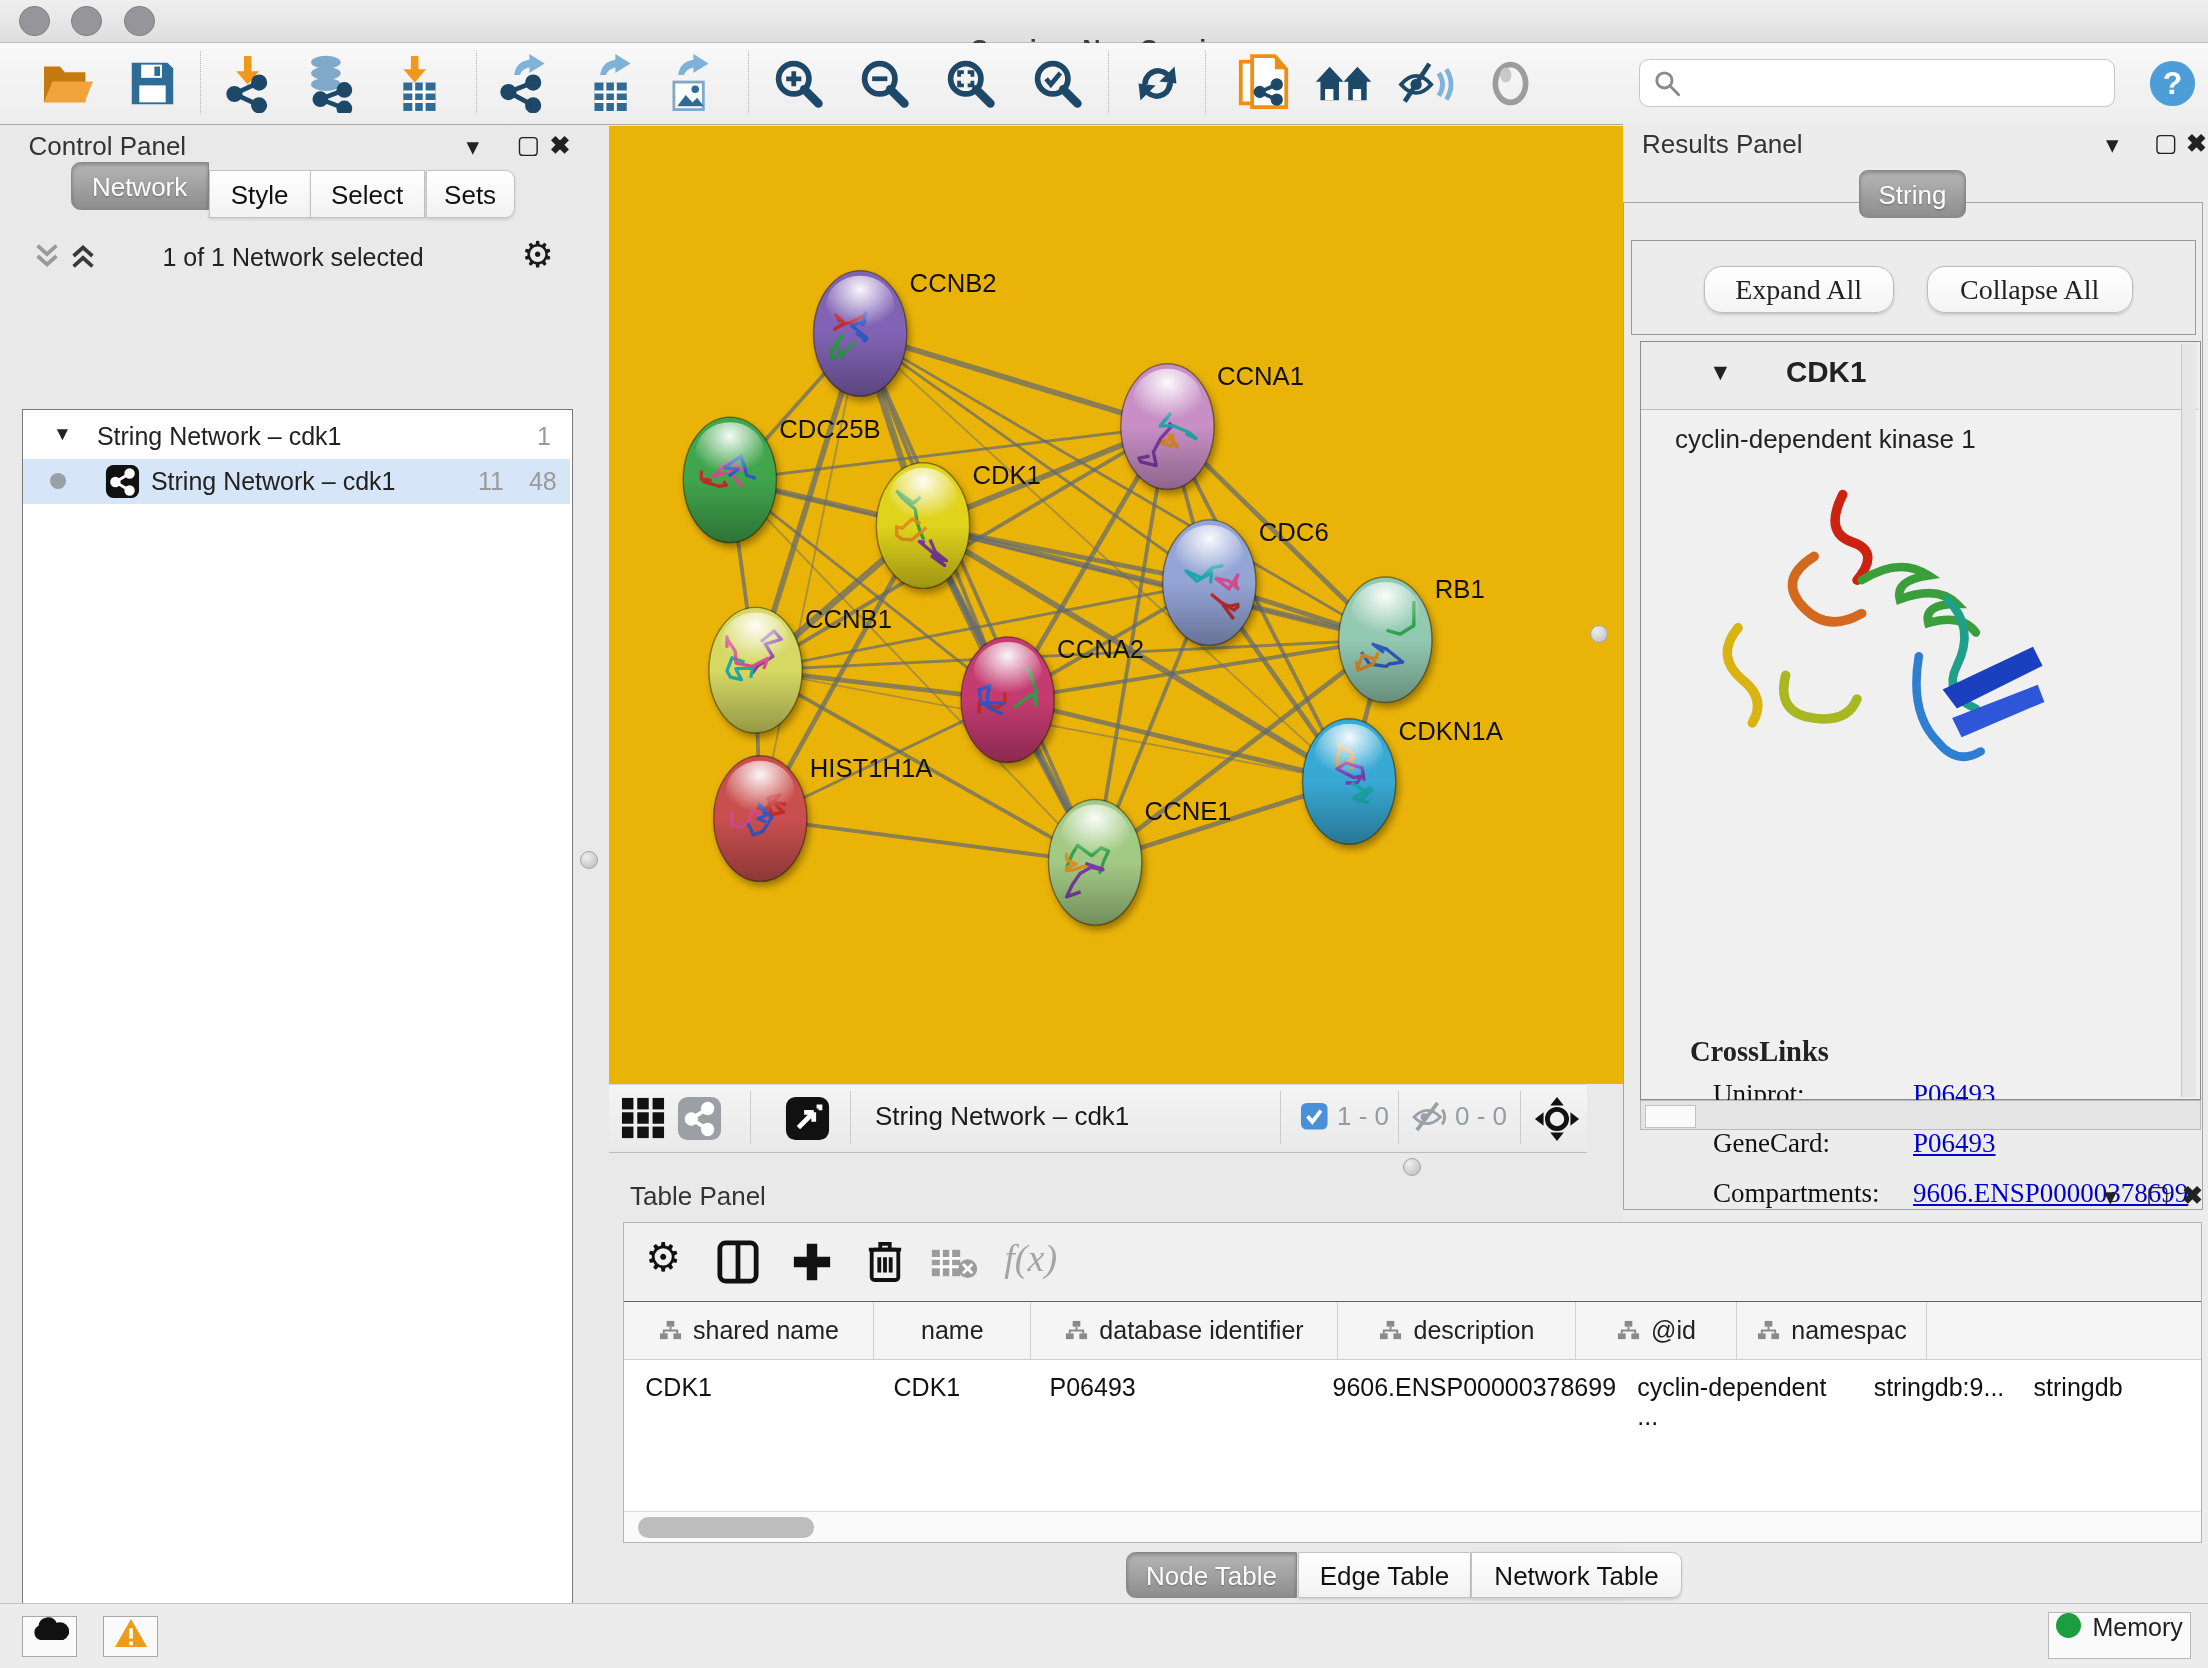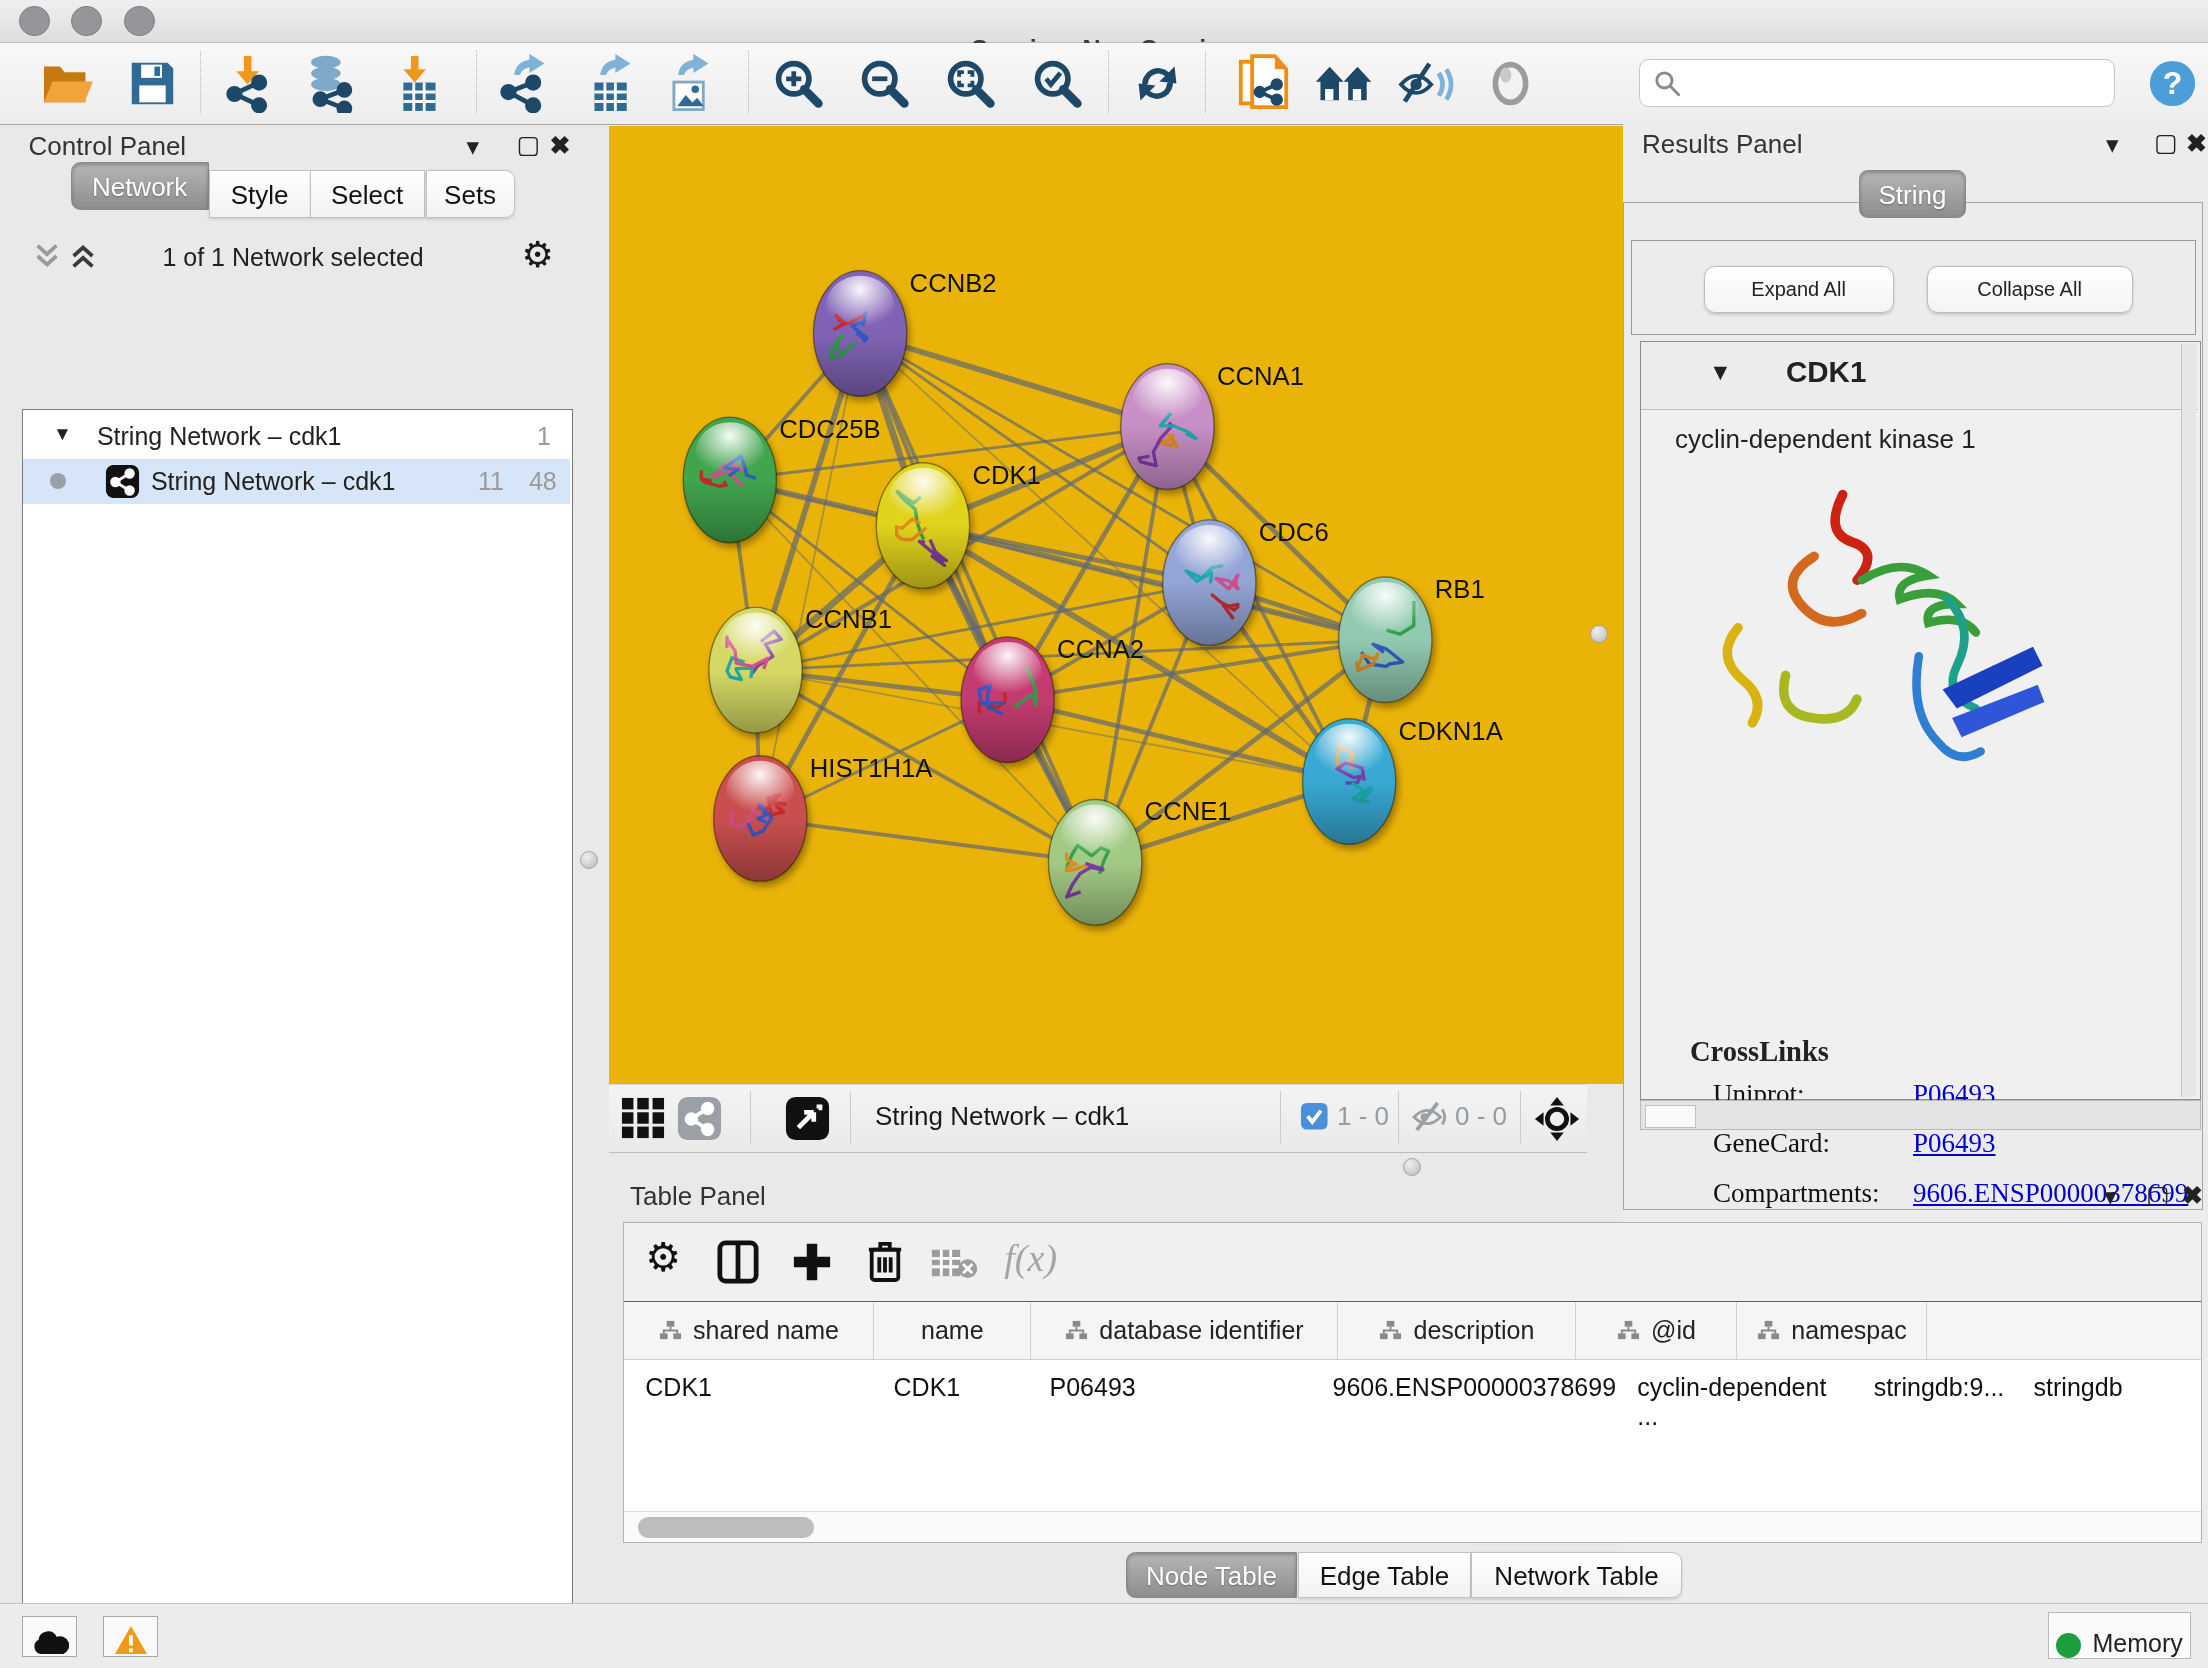--- a/index.html
+++ b/index.html
@@ -34,35 +34,35 @@
   
   #canvas{left:609px;top:126px;width:1136px;height:958px;background:#eab308;}
   #canvasbar{left:609px;top:1084px;width:978px;height:67px;background:linear-gradient(#f4f4f4,#e9e9e9);
              border-top:1px solid #d6d6d6;border-bottom:1px solid #bdbdbd;}
   .cbsep{top:5.7px;width:0;height:53px;border-left:1px solid #cccccc;}
   .dotgrab{width:16px;height:16px;border-radius:50%;background:radial-gradient(circle at 35% 30%,#efefef,#b9b9b9);
            border:1px solid #a5a5a5;}
   
   #results{left:1617px;top:124px;width:592px;height:1479px;background:#ececec;margin-left:6px;}
   .rbox{box-sizing:border-box;border:1px solid #a4a4a4;background:#ececec;}
-  .btnw{background:linear-gradient(#ffffff,#f4f4f4);border:1px solid #bcbcbc;border-radius:11px;
-        font-size:20px;text-align:center;box-shadow:0 1.9px 2.9px rgba(0,0,0,.15);}
+  .btnw{background:linear-gradient(#ffffff,#f4f4f4);border:1px solid #bcbcbc;border-radius:18px;
+        font-size:28px;text-align:center;box-shadow:0 1.9px 2.9px rgba(0,0,0,.15);font-family:Liberation Serif, serif;}
   #cdkbox{left:17px;top:217px;width:561px;height:759px;border:1.9px solid #8d8d8d;background:#f0f0f0;box-sizing:border-box;}
   .xlrow{position:absolute;left:0;width:533px;height:49px;font-family:"Liberation Serif",serif;font-size:27px;color:#111;}
   .xlrow a{color:#0000cc;text-decoration:underline;}
   
   #tablepanel{left:609px;top:1179px;width:1600px;height:423px;}
   #tablebox{left:14.3px;top:43px;width:1579px;height:321px;background:#f0f0f0;border:1px solid #b3b3b3;box-sizing:border-box;}
   #thead{display:flex;background:#f5f5f5;border-bottom:1px solid #cfcfcf;height:57px;}
   .thcell{box-sizing:border-box;display:flex;align-items:center;justify-content:center;gap:11.4px;
           border-right:1px solid #d2d2d2;font-size:25px;color:#222;}
   .tdcell{box-sizing:border-box;font-size:25px;color:#111;padding:13.3px 0 0 21px;}
   
   #statusbar{left:0;top:1603px;width:2208px;height:66px;background:#ececec;border-top:1px solid #c2c2c2;}
-  .sbtn{box-sizing:border-box;border:1.9px solid #a9a9a9;background:#fafafa;display:flex;align-items:flex-end;justify-content:center;}
+  .sbtn{box-sizing:border-box;border:1.9px solid #a9a9a9;background:#fafafa;display:flex;align-items:flex-start;justify-content:center;}
   a{cursor:pointer;}
 </style>
 </head>
 <body>
 
 <div id="win">
 
   <div id="titlebar" class="abs">
     <span class="tl abs" style="left:19px"></span>
     <span class="tl abs" style="left:71px"></span>

